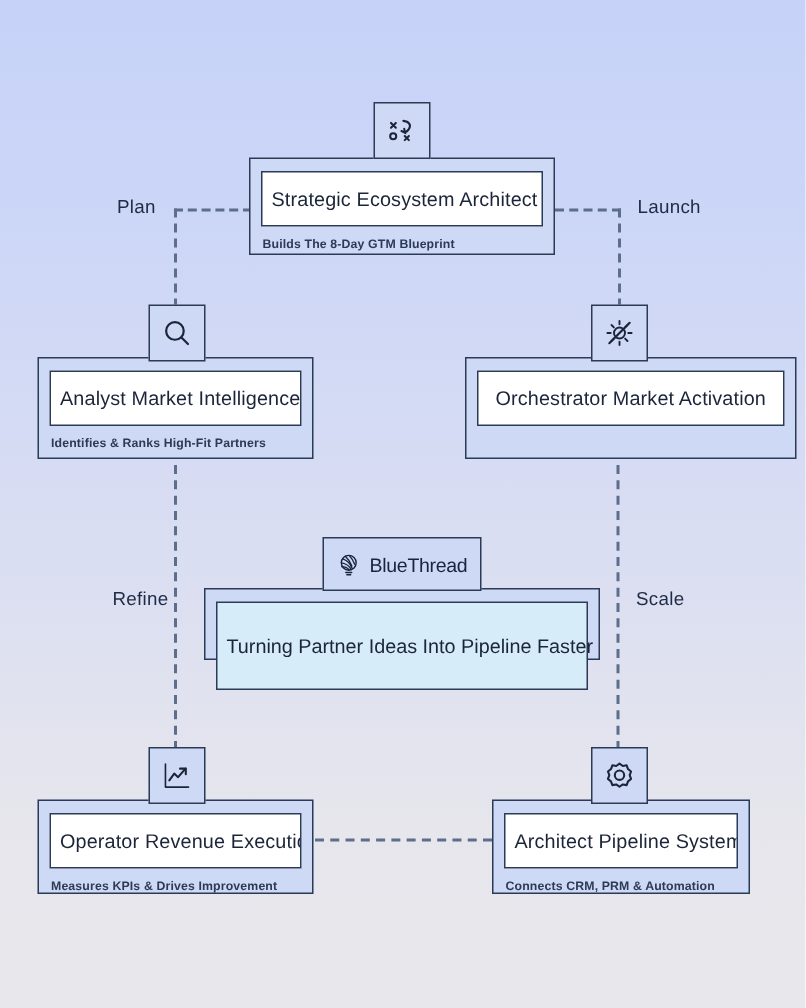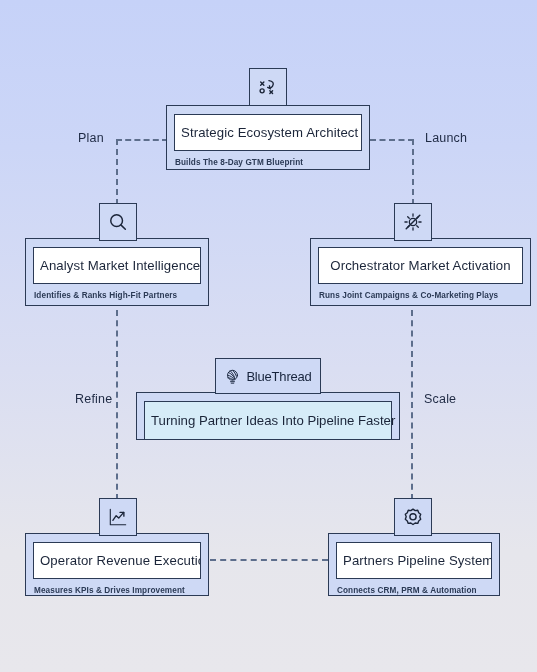--- a/index.html
+++ b/index.html
@@ -120,21 +120,21 @@
     box-sizing: border-box;
     padding: 8px 7px;
   }
   .center-node .headline-box {
     background: #d6ecf8;
     border: 1.3px solid #2b3a55;
     box-sizing: border-box;
     text-align: center;
     font-size: 13.2px;
     color: #1b2539;
-    padding: 11px 6px;
+    padding: 21px 6px;
     white-space: nowrap;
   }
 </style>
 </head>
 <body>
 
 <div id="canvas">
 
   <div class="edge edge-elbow" style="left:116px; top:139px; width:50px; height:64px;"></div>
 
@@ -187,21 +187,20 @@
       <path d="M18.4 12 H20.8"></path>
       <path d="M6.2 6.2 L7.9 7.9"></path>
       <path d="M16.1 16.1 L17.8 17.8"></path>
       <path d="M17.8 6.2 L16.1 7.9"></path>
       <path d="M7.9 16.1 L6.2 17.8"></path>
       <path d="M4.6 19.4 L19.4 4.6" stroke-width="1.6"></path>
     </svg>
   </div>
   <div class="node" style="left:310px; top:238px; width:221px; height:68px;">
     <div class="title-box">Orchestrator Market Activation</div>
-    <div class="subtitle">Runs Joint Campaigns &amp; Co-Marketing Plays</div>
   </div>
 
   <div class="brand-tab" style="left:215px; top:358px; width:106px; height:36px;">
     <svg width="17" height="17" viewBox="0 0 24 24" fill="none" stroke="#17243c" stroke-width="1.3" stroke-linecap="round">
       <circle cx="12" cy="10.2" r="7"></circle>
       <path d="M6.2 6.4 C10 7.6 13.6 11 15.2 15.4"></path>
       <path d="M5.2 10.2 C9 10.8 12.6 13 14.3 16.6"></path>
       <path d="M8.8 4 C11.4 6.4 13.6 9.6 14.9 13.2"></path>
       <path d="M12.6 3.4 C14.6 5.6 16.4 8.4 17.6 11.6"></path>
       <path d="M5.4 13.8 C8 13.8 10.6 14.8 12.4 16.8"></path>
@@ -226,17 +225,17 @@
     <div class="subtitle">Measures KPIs &amp; Drives Improvement</div>
   </div>
 
   <div class="icon-tab" style="left:394px; top:498px;">
     <svg width="22" height="22" viewBox="0 0 24 24" fill="none" stroke="#1b2539" stroke-width="1.5" stroke-linejoin="round">
       <path d="M12 3.4 L14.4 5.1 L17.2 4.6 L18.2 7.3 L20.4 9.1 L19.4 11.8 L20.4 14.5 L18.2 16.3 L17.2 19 L14.4 18.5 L12 20.2 L9.6 18.5 L6.8 19 L5.8 16.3 L3.6 14.5 L4.6 11.8 L3.6 9.1 L5.8 7.3 L6.8 4.6 L9.6 5.1 Z"></path>
       <circle cx="12" cy="11.8" r="3.4"></circle>
     </svg>
   </div>
   <div class="node" style="left:328px; top:533px; width:172px; height:63px;">
-    <div class="title-box">Partners Pipeline System</div>
+    <div class="title-box">Architect Pipeline System</div>
     <div class="subtitle">Connects CRM, PRM &amp; Automation</div>
   </div>
 
 </div>
 
 </body></html>

